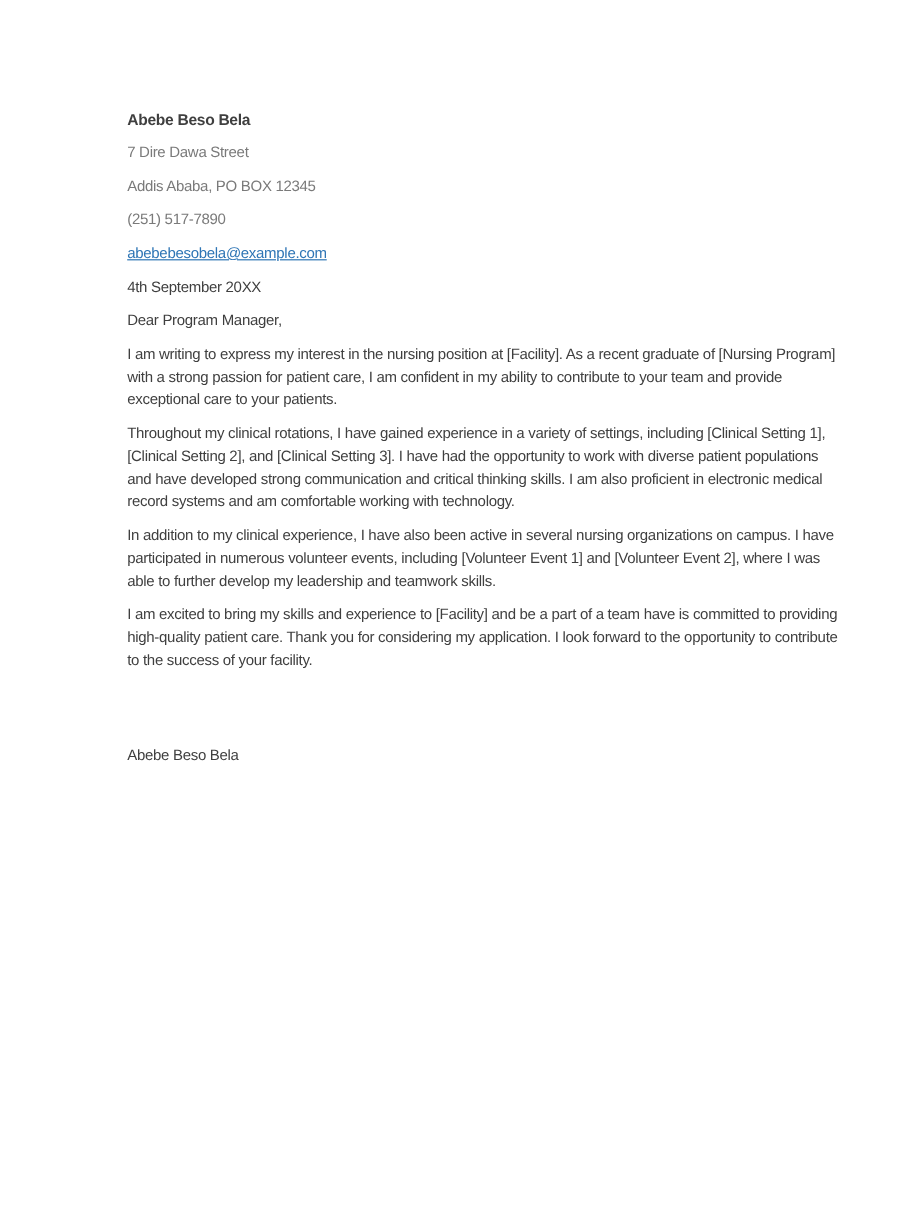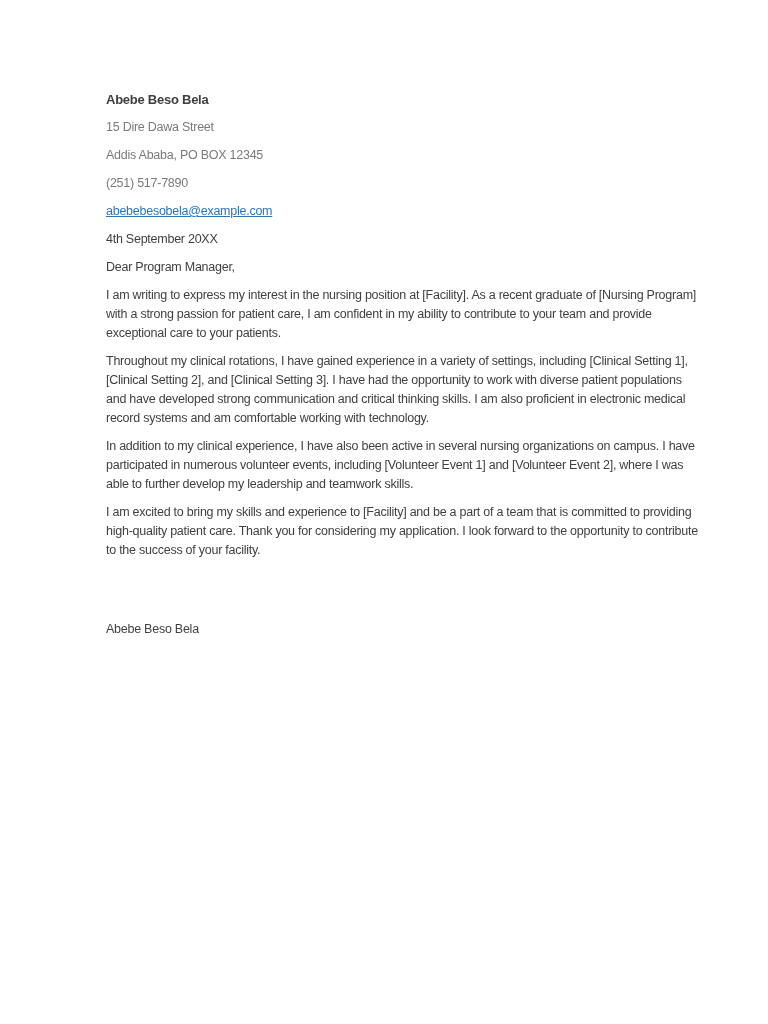--- a/index.html
+++ b/index.html
@@ -52,41 +52,41 @@
   }
 </style>
 </head>
 <body>
 
 <div class="page">
   <div class="content">
 
     <div class="line sender-name">Abebe Beso Bela</div>
 
-    <div class="line muted">15 Dire Dawa Street</div>
+    <div class="line muted">7 Dire Dawa Street</div>
 
     <div class="line muted">Addis Ababa, PO BOX 12345</div>
 
     <div class="line muted">(251) 517-7890</div>
 
     <div class="line email-line">
       <a href="#">abebebesobela@example.com</a>
     </div>
 
     <div class="line date-line">4th September 20XX</div>
 
     <div class="line salutation">Dear Program Manager,</div>
 
     <p>I am writing to express my interest in the nursing position at [Facility]. As a recent graduate of [Nursing Program] with a strong passion for patient care, I am confident in my ability to contribute to your team and provide exceptional care to your patients.</p>
 
     <p>Throughout my clinical rotations, I have gained experience in a variety of settings, including [Clinical Setting 1], [Clinical Setting 2], and [Clinical Setting 3]. I have had the opportunity to work with diverse patient populations and have developed strong communication and critical thinking skills. I am also proficient in electronic medical record systems and am comfortable working with technology.</p>
 
     <p>In addition to my clinical experience, I have also been active in several nursing organizations on campus. I have participated in numerous volunteer events, including [Volunteer Event 1] and [Volunteer Event 2], where I was able to further develop my leadership and teamwork skills.</p>
 
-    <p>I am excited to bring my skills and experience to [Facility] and be a part of a team that is committed to providing high-quality patient care. Thank you for considering my application. I look forward to the opportunity to contribute to the success of your facility.</p>
+    <p>I am excited to bring my skills and experience to [Facility] and be a part of a team have is committed to providing high-quality patient care. Thank you for considering my application. I look forward to the opportunity to contribute to the success of your facility.</p>
 
     <div class="spacer"></div>
 
 
     <div class="line signature">Abebe Beso Bela</div>
 
   </div>
 </div>
 
 </body></html>

